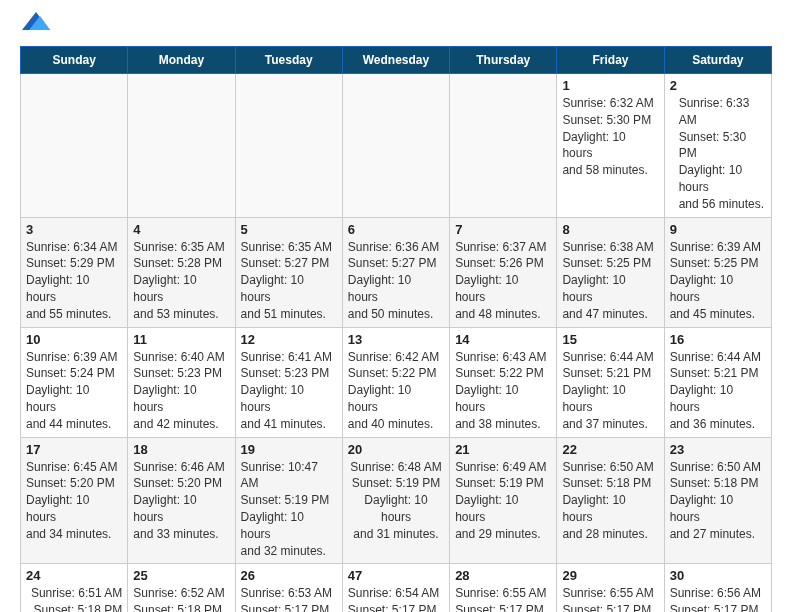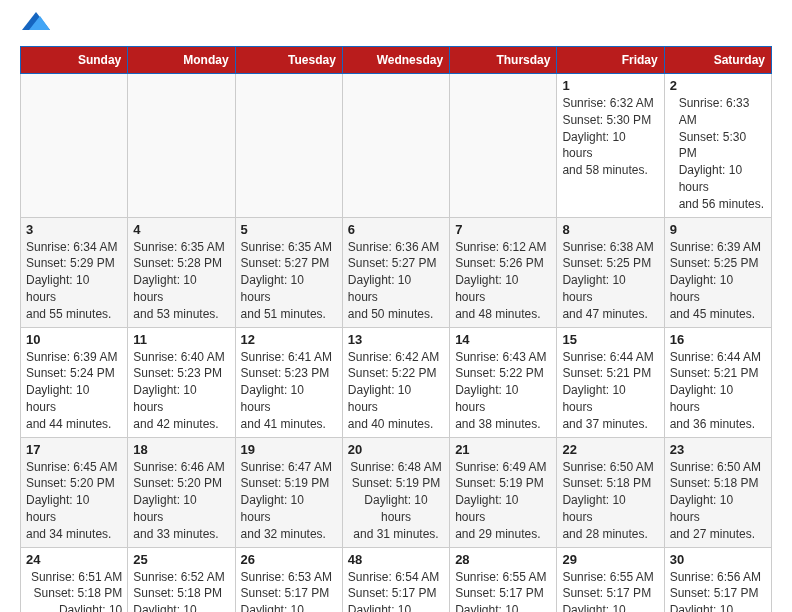--- a/index.html
+++ b/index.html
@@ -37,23 +37,23 @@
       font-size: 16px;
       color: #555;
       margin-top: 2px;
     }
     .calendar {
       width: 100%;
       border-collapse: collapse;
       font-size: 11px;
     }
     .calendar th {
-      background-color: #b91c1c;
+      background-color: #0c4a6e;
       color: #fff;
-      text-align: right;
+      text-align: center;
       padding: 6px 6px;
       font-size: 12px;
       font-weight: bold;
       border: 1px solid #1565c0;
     }
     .calendar td {
       border: 1px solid #ccc;
       vertical-align: top;
       padding: 4px 5px;
       width: calc(100% / 7);
@@ -157,21 +157,21 @@
         </td>
         <td>
           <span class="day-number">6</span>
           <div class="day-info" style="white-space: pre-line;">Sunrise: 6:36 AM
 Sunset: 5:27 PM
 Daylight: 10 hours
 and 50 minutes.</div>
         </td>
         <td>
           <span class="day-number">7</span>
-          <div class="day-info" style="white-space: pre-line;">Sunrise: 6:12 AM
+          <div class="day-info" style="white-space: pre-line;">Sunrise: 6:37 AM
 Sunset: 5:26 PM
 Daylight: 10 hours
 and 48 minutes.</div>
         </td>
         <td>
           <span class="day-number">8</span>
           <div class="day-info" style="white-space: pre-line;">Sunrise: 6:38 AM
 Sunset: 5:25 PM
 Daylight: 10 hours
 and 47 minutes.</div>
@@ -245,21 +245,21 @@
         </td>
         <td>
           <span class="day-number">18</span>
           <div class="day-info" style="white-space: pre-line;">Sunrise: 6:46 AM
 Sunset: 5:20 PM
 Daylight: 10 hours
 and 33 minutes.</div>
         </td>
         <td>
           <span class="day-number">19</span>
-          <div class="day-info" style="white-space: pre-line;">Sunrise: 6:47 AM
+          <div class="day-info" style="white-space: pre-line;">Sunrise: 10:47 AM
 Sunset: 5:19 PM
 Daylight: 10 hours
 and 32 minutes.</div>
         </td>
         <td>
           <span class="day-number">20</span>
           <div class="day-info" style="white-space: pre-line; text-align: center;">Sunrise: 6:48 AM
 Sunset: 5:19 PM
 Daylight: 10 hours
 and 31 minutes.</div>
@@ -302,21 +302,21 @@
 and 25 minutes.</div>
         </td>
         <td>
           <span class="day-number">26</span>
           <div class="day-info" style="white-space: pre-line;">Sunrise: 6:53 AM
 Sunset: 5:17 PM
 Daylight: 10 hours
 and 24 minutes.</div>
         </td>
         <td>
-          <span class="day-number">48</span>
+          <span class="day-number">47</span>
           <div class="day-info" style="white-space: pre-line;">Sunrise: 6:54 AM
 Sunset: 5:17 PM
 Daylight: 10 hours
 and 23 minutes.</div>
         </td>
         <td>
           <span class="day-number">28</span>
           <div class="day-info" style="white-space: pre-line;">Sunrise: 6:55 AM
 Sunset: 5:17 PM
 Daylight: 10 hours

